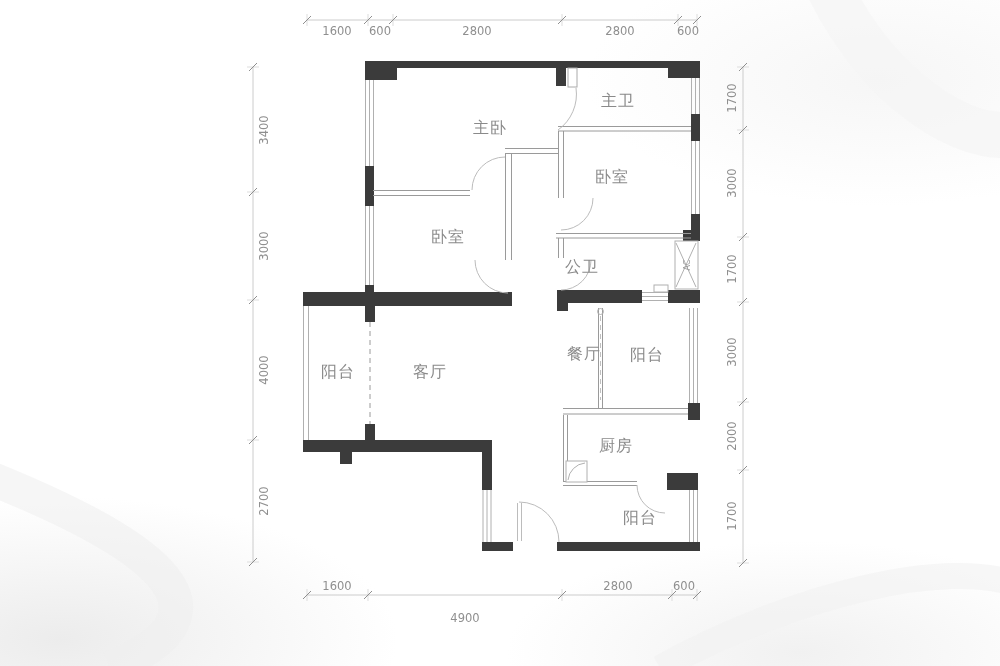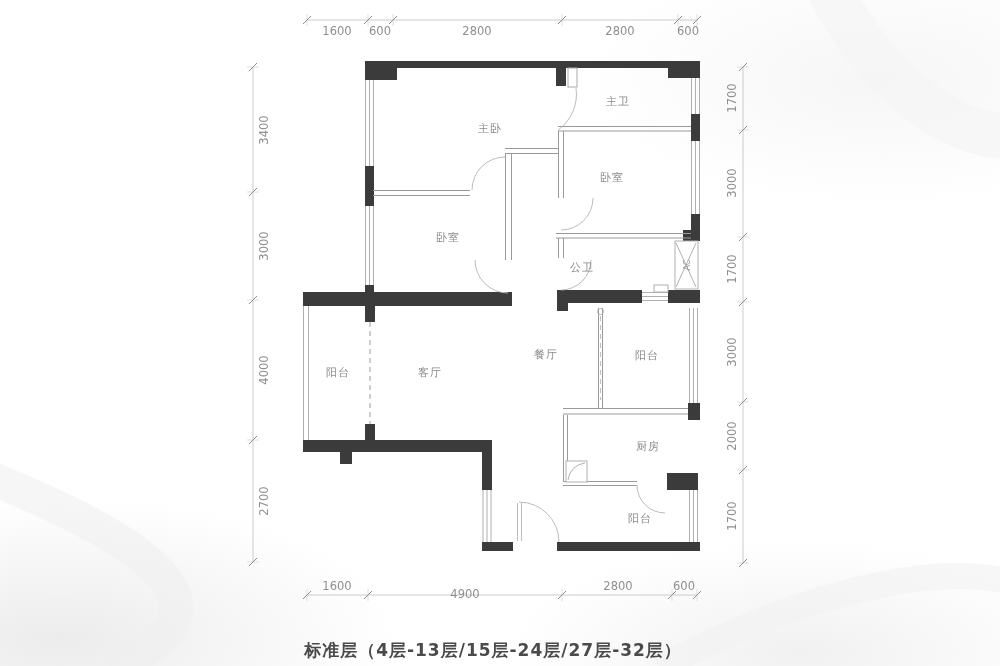--- a/index.html
+++ b/index.html
@@ -13,21 +13,21 @@
     position:relative;width:1000px;height:666px;
     background:
       radial-gradient(ellipse 420px 180px at 88% 12%, #f6f6f6, rgba(255,255,255,0) 70%),
       radial-gradient(ellipse 520px 220px at 6% 96%, #ececec, rgba(255,255,255,0) 65%),
       radial-gradient(ellipse 420px 160px at 80% 98%, #f1f1f1, rgba(255,255,255,0) 70%),
       #ffffff;
   }
   #plan-svg{position:absolute;left:0;top:0;}
   .room-label{
     position:absolute;transform:translate(-50%,-50%);
-    font-size:11px;color:#8a8a8a;letter-spacing:1px;white-space:nowrap;
+    font-size:16px;color:#8a8a8a;letter-spacing:1px;white-space:nowrap;
   }
   .ac-label{
     position:absolute;transform:translate(-50%,-50%) rotate(-90deg);
     font-size:8px;color:#9a9a9a;letter-spacing:0;
   }
   .dim{
     position:absolute;font-size:11.5px;color:#8f8f8f;white-space:nowrap;
   }
   .dim-h{transform:translate(-50%,-50%);}
   .dim-v{transform:translate(-50%,-50%) rotate(-90deg);}
@@ -183,44 +183,43 @@
     </g>
   </svg>
 
   <span class="room-label" style="left:490px;top:128px">主卧</span>
   <span class="room-label" style="left:618px;top:101px">主卫</span>
   <span class="room-label" style="left:612px;top:177px">卧室</span>
   <span class="room-label" style="left:448px;top:237px">卧室</span>
   <span class="room-label" style="left:582px;top:267px">公卫</span>
   <span class="room-label" style="left:338px;top:372px">阳台</span>
   <span class="room-label" style="left:430px;top:372px">客厅</span>
-  <span class="room-label" style="left:546px;top:354px">餐厅</span>
+  <span class="room-label" style="left:584px;top:354px">餐厅</span>
   <span class="room-label" style="left:647px;top:355px">阳台</span>
-  <span class="room-label" style="left:648px;top:446px">厨房</span>
+  <span class="room-label" style="left:616px;top:446px">厨房</span>
   <span class="room-label" style="left:640px;top:518px">阳台</span>
   <span class="ac-label" style="left:687px;top:265px">AC</span>
 
   <span class="dim dim-h" style="left:337px;top:31px">1600</span>
   <span class="dim dim-h" style="left:380px;top:31px">600</span>
   <span class="dim dim-h" style="left:477px;top:31px">2800</span>
   <span class="dim dim-h" style="left:620px;top:31px">2800</span>
   <span class="dim dim-h" style="left:688px;top:31px">600</span>
 
   <span class="dim dim-h" style="left:337px;top:586px">1600</span>
-  <span class="dim dim-h" style="left:465px;top:594px">4900</span>
+  <span class="dim dim-h" style="left:465px;top:618px">4900</span>
   <span class="dim dim-h" style="left:618px;top:586px">2800</span>
   <span class="dim dim-h" style="left:684px;top:586px">600</span>
 
   <span class="dim dim-v" style="left:264px;top:130px">3400</span>
   <span class="dim dim-v" style="left:264px;top:246px">3000</span>
   <span class="dim dim-v" style="left:264px;top:370px">4000</span>
   <span class="dim dim-v" style="left:264px;top:501px">2700</span>
 
   <span class="dim dim-v" style="left:732px;top:98px">1700</span>
   <span class="dim dim-v" style="left:732px;top:183px">3000</span>
   <span class="dim dim-v" style="left:732px;top:269px">1700</span>
   <span class="dim dim-v" style="left:732px;top:352px">3000</span>
   <span class="dim dim-v" style="left:732px;top:436px">2000</span>
   <span class="dim dim-v" style="left:732px;top:516px">1700</span>
 
-  <span class="caption" style="left:493px;top:650px">标准层（4层-13层/15层-24层/27层-32层）</span>
 
 </div>
 
 </body></html>

